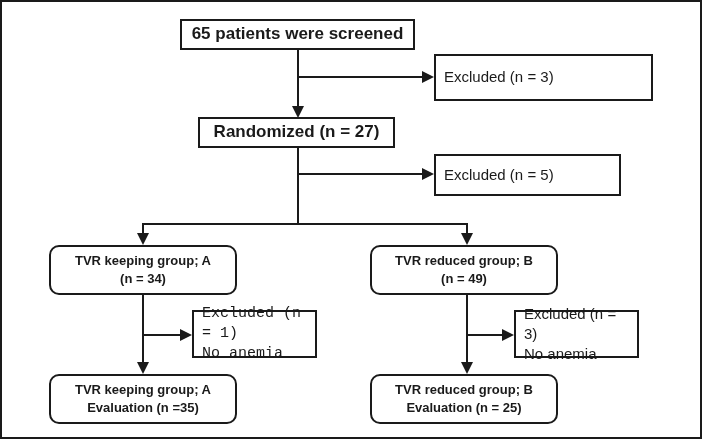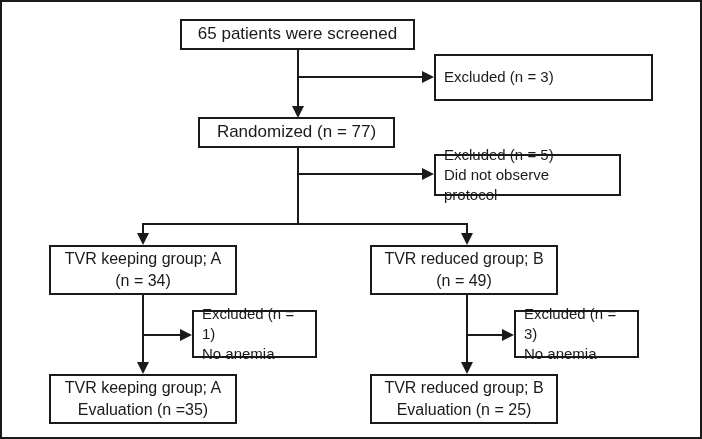--- a/index.html
+++ b/index.html
@@ -21,24 +21,24 @@
   .box{
     position:absolute;
     box-sizing:border-box;
     border:2px solid var(--line);
     background:var(--bg);
     display:flex;
     flex-direction:column;
     justify-content:center;
     line-height:1.35;
   }
-  .box.center{text-align:center;}
-  .box.left{align-items:flex-start;text-align:left;padding-left:8px;padding-right:18px;}
+  .box.center{text-align:center;font-weight:bold;}
+  .box.left{align-items:flex-start;text-align:left;padding-left:8px;padding-right:8px;}
   .f17{font-size:17px;}
-  .f16{font-size:16px;}
+  .f16{font-size:13px;border-radius:10px;}
   .f15{font-size:15px;}
   .hline,.vline{position:absolute;background:var(--line);}
   .hline{height:2px;}
   .vline{width:2px;}
   .arrow-right{
     position:absolute;width:0;height:0;
     border-top:6px solid transparent;
     border-bottom:6px solid transparent;
     border-left:12px solid var(--line);
   }
@@ -56,39 +56,38 @@
 
   <div class="box center f17" style="left:178px;top:17px;width:235px;height:31px;">
     <span>65 patients were screened</span>
   </div>
 
   <div class="box left f15" style="left:432px;top:52px;width:219px;height:47px;">
     <span>Excluded (n = 3)</span>
   </div>
 
   <div class="box center f17" style="left:196px;top:115px;width:197px;height:31px;">
-    <span>Randomized (n = 77)</span>
+    <span>Randomized (n = 27)</span>
   </div>
 
   <div class="box left f15" style="left:432px;top:152px;width:187px;height:42px;">
     <span>Excluded (n = 5)</span>
-    <span>Did not observe protocol</span>
   </div>
 
   <div class="box center f16" style="left:47px;top:243px;width:188px;height:50px;">
     <span>TVR keeping group; A</span>
     <span>(n = 34)</span>
   </div>
 
   <div class="box center f16" style="left:368px;top:243px;width:188px;height:50px;">
     <span>TVR reduced group; B</span>
     <span>(n = 49)</span>
   </div>
 
-  <div class="box left f15" style="left:190px;top:308px;width:125px;height:48px;">
+  <div class="box left f15" style="left:190px;top:308px;width:125px;height:48px;font-family:Liberation Mono, monospace;">
     <span>Excluded (n = 1)</span>
     <span>No anemia</span>
   </div>
 
   <div class="box left f15" style="left:512px;top:308px;width:125px;height:48px;">
     <span>Excluded (n = 3)</span>
     <span>No anemia</span>
   </div>
 
   <div class="box center f16" style="left:47px;top:372px;width:188px;height:50px;">

